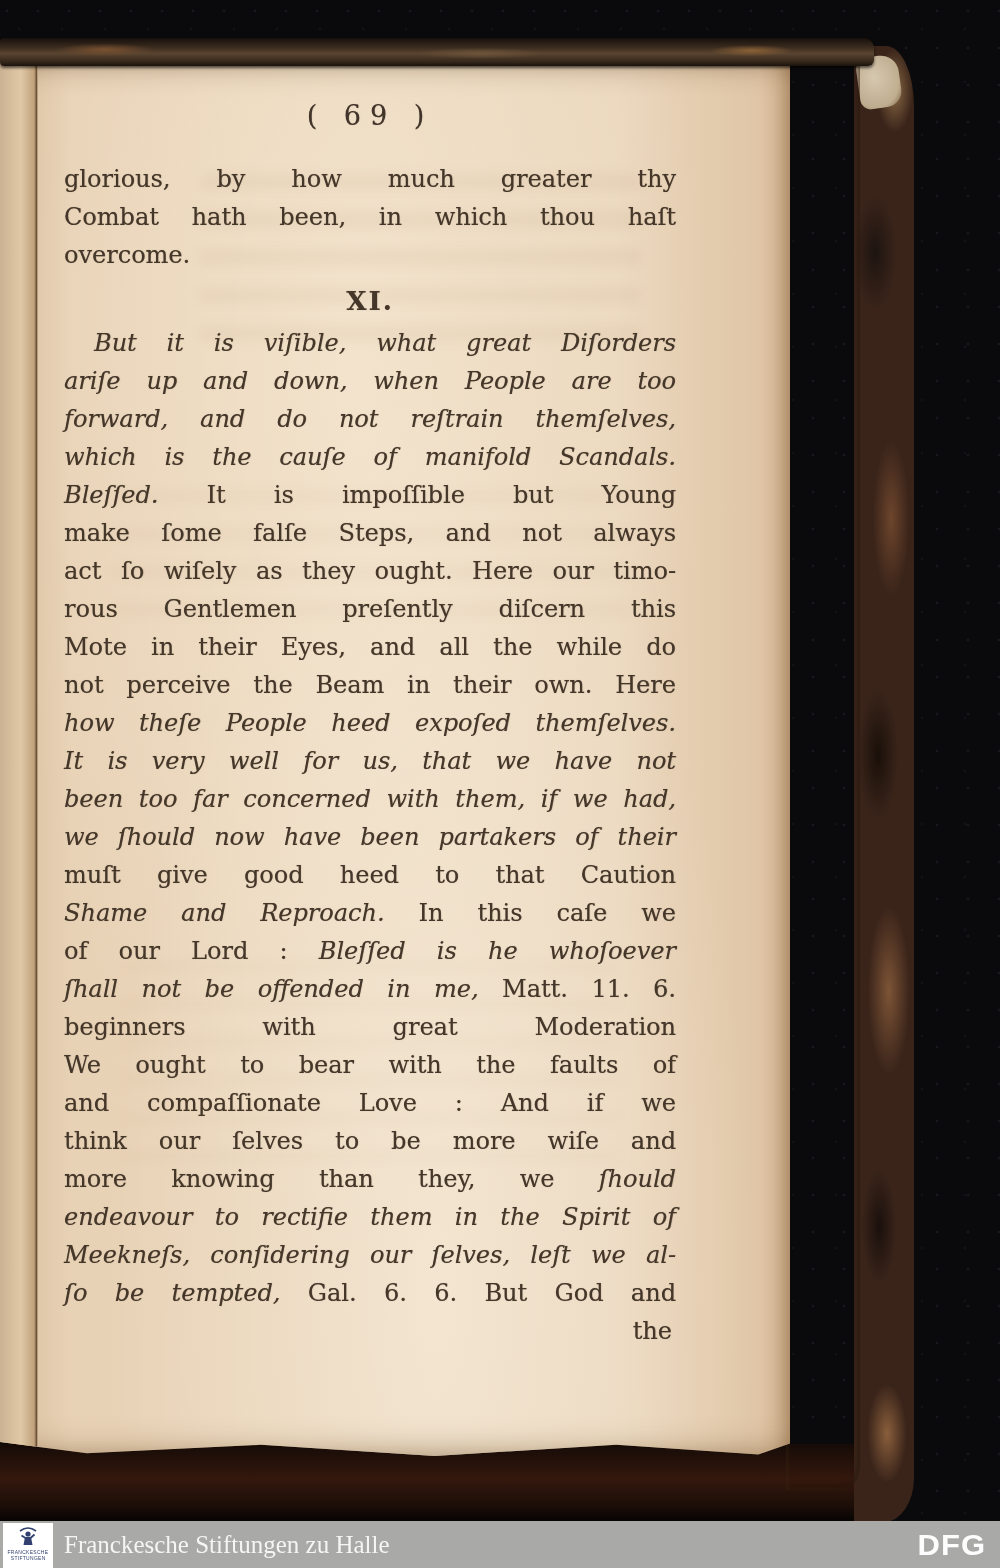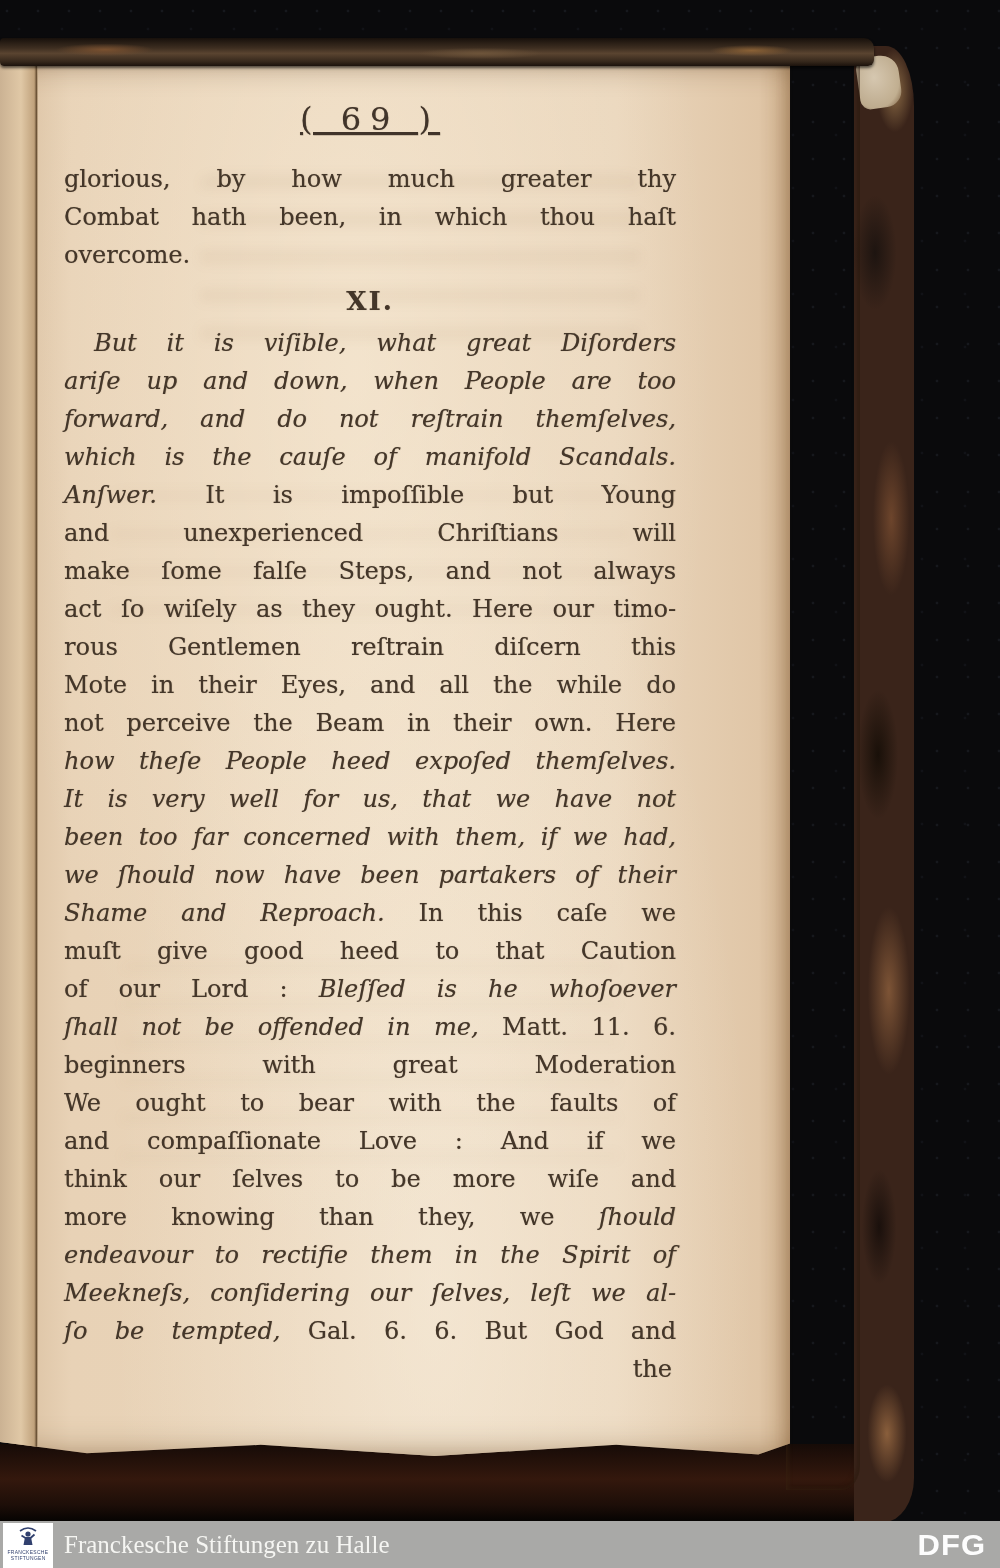--- a/index.html
+++ b/index.html
@@ -81,23 +81,22 @@
   .ghost{position:absolute;border-radius:12px;filter:blur(6px);pointer-events:none;}
   .ghost-1{left:200px;top:115px;width:440px;height:180px;opacity:.55;
     background:repeating-linear-gradient(180deg,rgba(146,108,70,.14) 0 13px,transparent 13px 38px);}
   .ghost-2{left:110px;top:430px;width:520px;height:150px;opacity:.4;
     background:repeating-linear-gradient(180deg,rgba(146,108,70,.12) 0 12px,transparent 12px 38px);}
   .ghost-3{left:120px;top:900px;width:500px;height:220px;opacity:.3;
     background:repeating-linear-gradient(180deg,rgba(146,108,70,.11) 0 12px,transparent 12px 38px);}
 
   .pagenum{
     position:absolute;left:64px;top:40px;width:612px;z-index:5;
-    text-align:center;font-size:32px;letter-spacing:9px;color:#41342a;
+    text-align:center;font-size:27px;letter-spacing:9px;color:#41342a;
     text-shadow:.3px .4px .7px rgba(60,45,28,.5);
-    text-decoration:underline;
   }
   .textblock{
     position:absolute;left:64px;top:100px;width:612px;z-index:5;
     color:#443629;font-size:24px;
     text-shadow:.3px .4px .7px rgba(60,45,28,.5);
   }
   .line{height:38px;line-height:38px;text-align:justify;text-align-last:justify;}
   .line.indent{padding-left:30px;}
   .line.align-left{text-align:left;text-align-last:left;}
   .line.align-center{text-align:center;text-align-last:center;}
@@ -147,33 +146,32 @@
     <div class="pagenum">( 69 )</div>
     <div class="textblock" id="textblock">
         <div class="line"><span class="seg-r">glorious, by how much greater thy</span></div>
         <div class="line"><span class="seg-r">Combat hath been, in which thou haſt</span></div>
         <div class="line align-left"><span class="seg-r">overcome.</span></div>
         <div class="line heading align-center"><span class="seg-r">XI.</span></div>
         <div class="line indent"><span class="seg-i">But it is viſible, what great Diſorders</span></div>
         <div class="line"><span class="seg-i">ariſe up and down, when People are too</span></div>
         <div class="line"><span class="seg-i">forward, and do not reſtrain themſelves,</span></div>
         <div class="line"><span class="seg-i">which is the cauſe of manifold Scandals.</span></div>
-        <div class="line"><span class="seg-i">Anſwer.</span> <span class="seg-r">It is impoſſible but Young</span></div>
-        <div class="line"><span class="seg-r">and unexperienced Chriſtians will</span></div>
+        <div class="line"><span class="seg-i">Bleſſed.</span> <span class="seg-r">It is impoſſible but Young</span></div>
         <div class="line"><span class="seg-r">make ſome falſe Steps, and not always</span></div>
         <div class="line"><span class="seg-r">act ſo wiſely as they ought. Here our timo-</span></div>
-        <div class="line"><span class="seg-r">rous Gentlemen reſtrain diſcern this</span></div>
+        <div class="line"><span class="seg-r">rous Gentlemen preſently diſcern this</span></div>
         <div class="line"><span class="seg-r">Mote in their Eyes, and all the while do</span></div>
         <div class="line"><span class="seg-r">not perceive the Beam in their own. Here</span></div>
         <div class="line"><span class="seg-i">how theſe People heed expoſed themſelves.</span></div>
         <div class="line"><span class="seg-i">It is very well for us, that we have not</span></div>
         <div class="line"><span class="seg-i">been too far concerned with them, if we had,</span></div>
         <div class="line"><span class="seg-i">we ſhould now have been partakers of their</span></div>
+        <div class="line"><span class="seg-r">muſt give good heed to that Caution</span></div>
         <div class="line"><span class="seg-i">Shame and Reproach.</span> <span class="seg-r">In this caſe we</span></div>
-        <div class="line"><span class="seg-r">muſt give good heed to that Caution</span></div>
         <div class="line"><span class="seg-r">of our Lord :</span> <span class="seg-i">Bleſſed is he whoſoever</span></div>
         <div class="line"><span class="seg-i">ſhall not be offended in me,</span> <span class="seg-r">Matt. 11. 6.</span></div>
         <div class="line"><span class="seg-r">beginners with great Moderation</span></div>
         <div class="line"><span class="seg-r">We ought to bear with the faults of</span></div>
         <div class="line"><span class="seg-r">and compaſſionate Love : And if we</span></div>
         <div class="line"><span class="seg-r">think our ſelves to be more wiſe and</span></div>
         <div class="line"><span class="seg-r">more knowing than they, we</span> <span class="seg-i">ſhould</span></div>
         <div class="line"><span class="seg-i">endeavour to rectifie them in the Spirit of</span></div>
         <div class="line"><span class="seg-i">Meekneſs, conſidering our ſelves, leſt we al-</span></div>
         <div class="line"><span class="seg-i">ſo be tempted,</span> <span class="seg-r">Gal. 6. 6. But God and</span></div>

